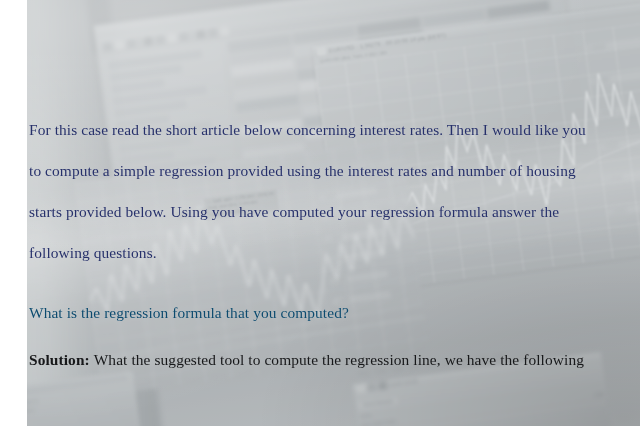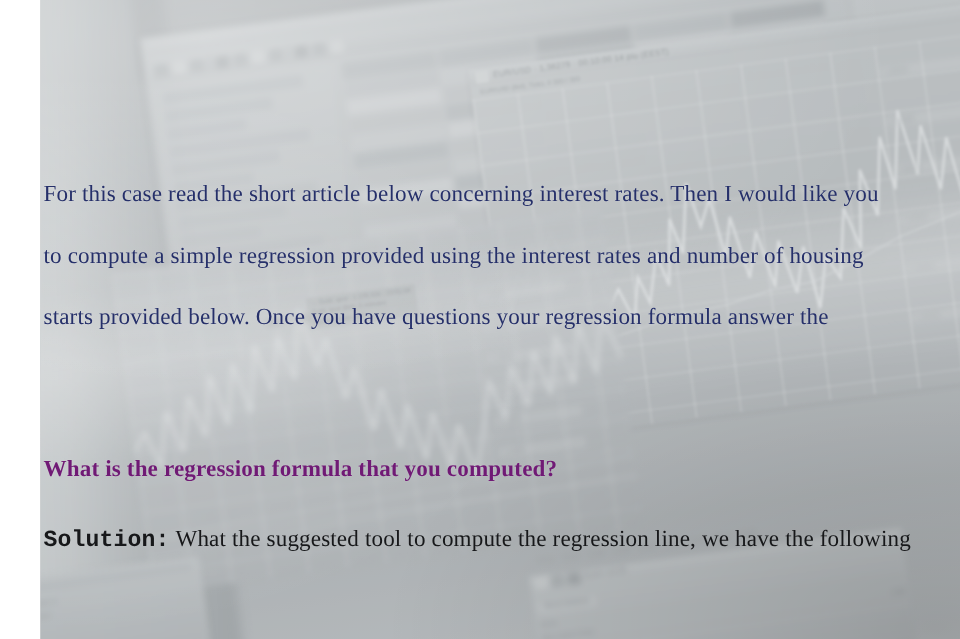--- a/index.html
+++ b/index.html
@@ -227,23 +227,23 @@
   }
   .line{
     position:absolute;
     left:2px;
     font-size:15.4px;
     line-height:1;
     letter-spacing:.1px;
     white-space:nowrap;
   }
   .navy{ color:#26306a; text-shadow:0 0 1px rgba(255,255,255,.25); }
-  .maroon{ color:#701a75; text-shadow:0 0 1px rgba(255,255,255,.25);font-weight:bold; }
+  .maroon{ color:#0c4a6e; text-shadow:0 0 1px rgba(255,255,255,.25); }
   .black{ color:#17181a; }
-  .b{ font-weight:bold;font-family:Liberation Mono, monospace; }
+  .b{ font-weight:bold; }
 </style>
 </head>
 <body>
 
 <div id="page">
 
   <div class="bg-photo">
 
     <div class="blurgroup soft">
       <div class="bezel-left"></div>
@@ -473,22 +473,23 @@
 
     <div class="haze"></div>
   </div>
 
   <div class="doc">
 
     <div class="line navy" style="top:122px;">For this case read the short article below concerning interest rates.  Then I would like you</div>
 
     <div class="line navy" style="top:163px;">to compute a simple regression provided using the interest rates and number of housing</div>
 
-    <div class="line navy" style="top:204px;">starts provided below.   Once you have questions your regression formula answer the</div>
-
+    <div class="line navy" style="top:204px;">starts provided below.   Using you have computed your regression formula answer the</div>
+
+    <div class="line navy" style="top:245px;">following questions.</div>
 
     <div class="line maroon" style="top:305px;">What is the regression formula that you computed?</div>
 
     <div class="line black" style="top:352px;">
       <span class="b">Solution:</span><span>&nbsp;</span><span>What the suggested tool to compute the regression line, we have the following</span>
     </div>
 
   </div>
 
 </div>

